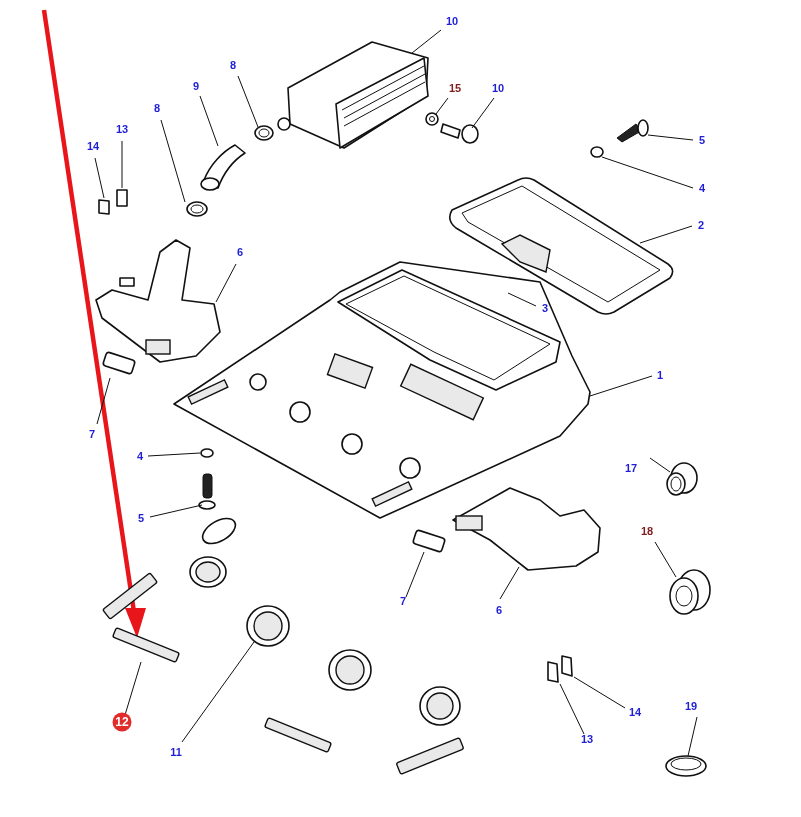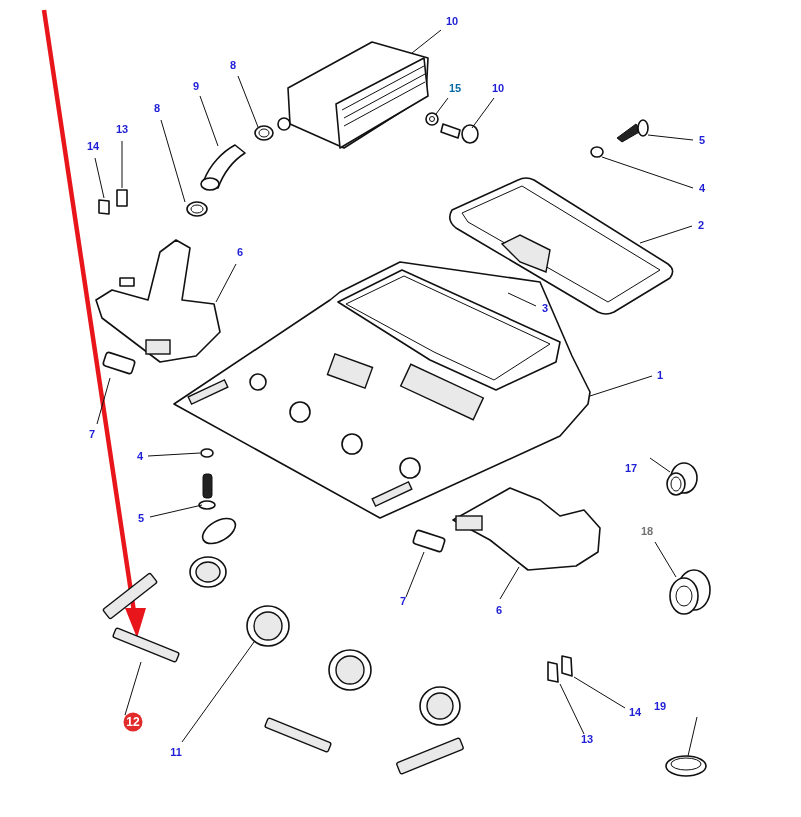--- a/index.html
+++ b/index.html
@@ -203,36 +203,36 @@
       <line class="leader" x1="182" y1="742" x2="254" y2="642"></line>
       <line class="leader" x1="584" y1="734" x2="560" y2="684"></line>
       <line class="leader" x1="697" y1="717" x2="688" y2="756"></line>
       <line class="leader" x1="125" y1="715" x2="141" y2="662"></line>
     </g>
   </svg>
 
   <div class="label" style="left: 452px; top: 21px; color: rgb(31, 31, 214);">10</div>
   <div class="label" style="left: 233px; top: 65px; color: rgb(31, 31, 214);">8</div>
   <div class="label" style="left: 196px; top: 86px; color: rgb(31, 31, 214);">9</div>
-  <div class="label" style="left: 455px; top: 88px; color: #0369a1;">15</div>
+  <div class="label" style="left: 455px; top: 88px; color: #7f1d1d;">15</div>
   <div class="label" style="left: 498px; top: 88px; color: rgb(31, 31, 214);">10</div>
   <div class="label" style="left: 157px; top: 108px; color: rgb(31, 31, 214);">8</div>
   <div class="label" style="left: 122px; top: 129px; color: rgb(31, 31, 214);">13</div>
   <div class="label" style="left: 93px; top: 146px; color: rgb(31, 31, 214);">14</div>
   <div class="label" style="left: 702px; top: 140px; color: rgb(31, 31, 214);">5</div>
   <div class="label" style="left: 702px; top: 188px; color: rgb(31, 31, 214);">4</div>
   <div class="label" style="left: 701px; top: 225px; color: rgb(31, 31, 214);">2</div>
   <div class="label" style="left: 240px; top: 252px; color: rgb(31, 31, 214);">6</div>
   <div class="label" style="left: 545px; top: 308px; color: rgb(31, 31, 214);">3</div>
   <div class="label" style="left: 660px; top: 375px; color: rgb(31, 31, 214);">1</div>
   <div class="label" style="left: 92px; top: 434px; color: rgb(31, 31, 214);">7</div>
   <div class="label" style="left: 140px; top: 456px; color: rgb(31, 31, 214);">4</div>
   <div class="label" style="left: 631px; top: 468px; color: rgb(31, 31, 214);">17</div>
   <div class="label" style="left: 141px; top: 518px; color: rgb(31, 31, 214);">5</div>
-  <div class="label" style="left: 647px; top: 531px; color: #737373;">18</div>
+  <div class="label" style="left: 647px; top: 531px; color: #7f1d1d;">18</div>
   <div class="label" style="left: 403px; top: 601px; color: rgb(31, 31, 214);">7</div>
   <div class="label" style="left: 499px; top: 610px; color: rgb(31, 31, 214);">6</div>
   <div class="label" style="left: 635px; top: 712px; color: rgb(31, 31, 214);">14</div>
   <div class="label" style="left: 176px; top: 752px; color: rgb(31, 31, 214);">11</div>
   <div class="label" style="left: 587px; top: 739px; color: rgb(31, 31, 214);">13</div>
-  <div class="label" style="left: 660px; top: 706px; color: rgb(31, 31, 214);">19</div>
-  <div class="badge" style="left: 122px; top: 722px; background: rgb(226, 43, 43); margin-left: 11px;">12</div>
+  <div class="label" style="left: 691px; top: 706px; color: rgb(31, 31, 214);">19</div>
+  <div class="badge" style="left: 122px; top: 722px; background: rgb(226, 43, 43);">12</div>
 </div>
 
 </body></html>

